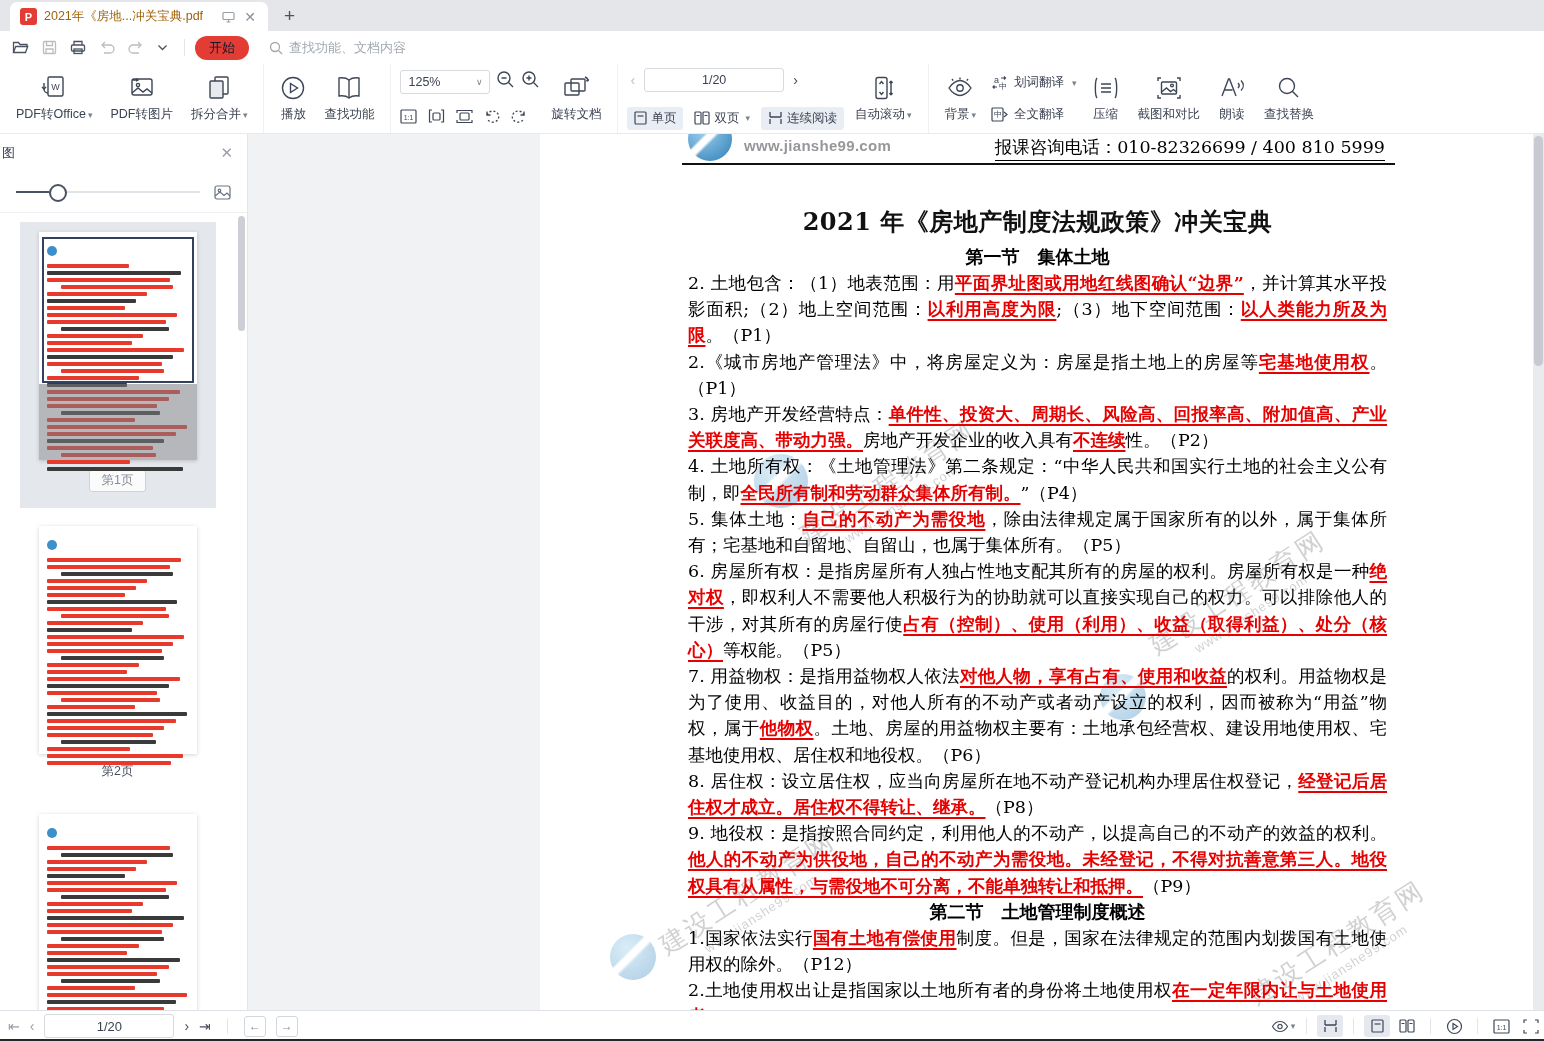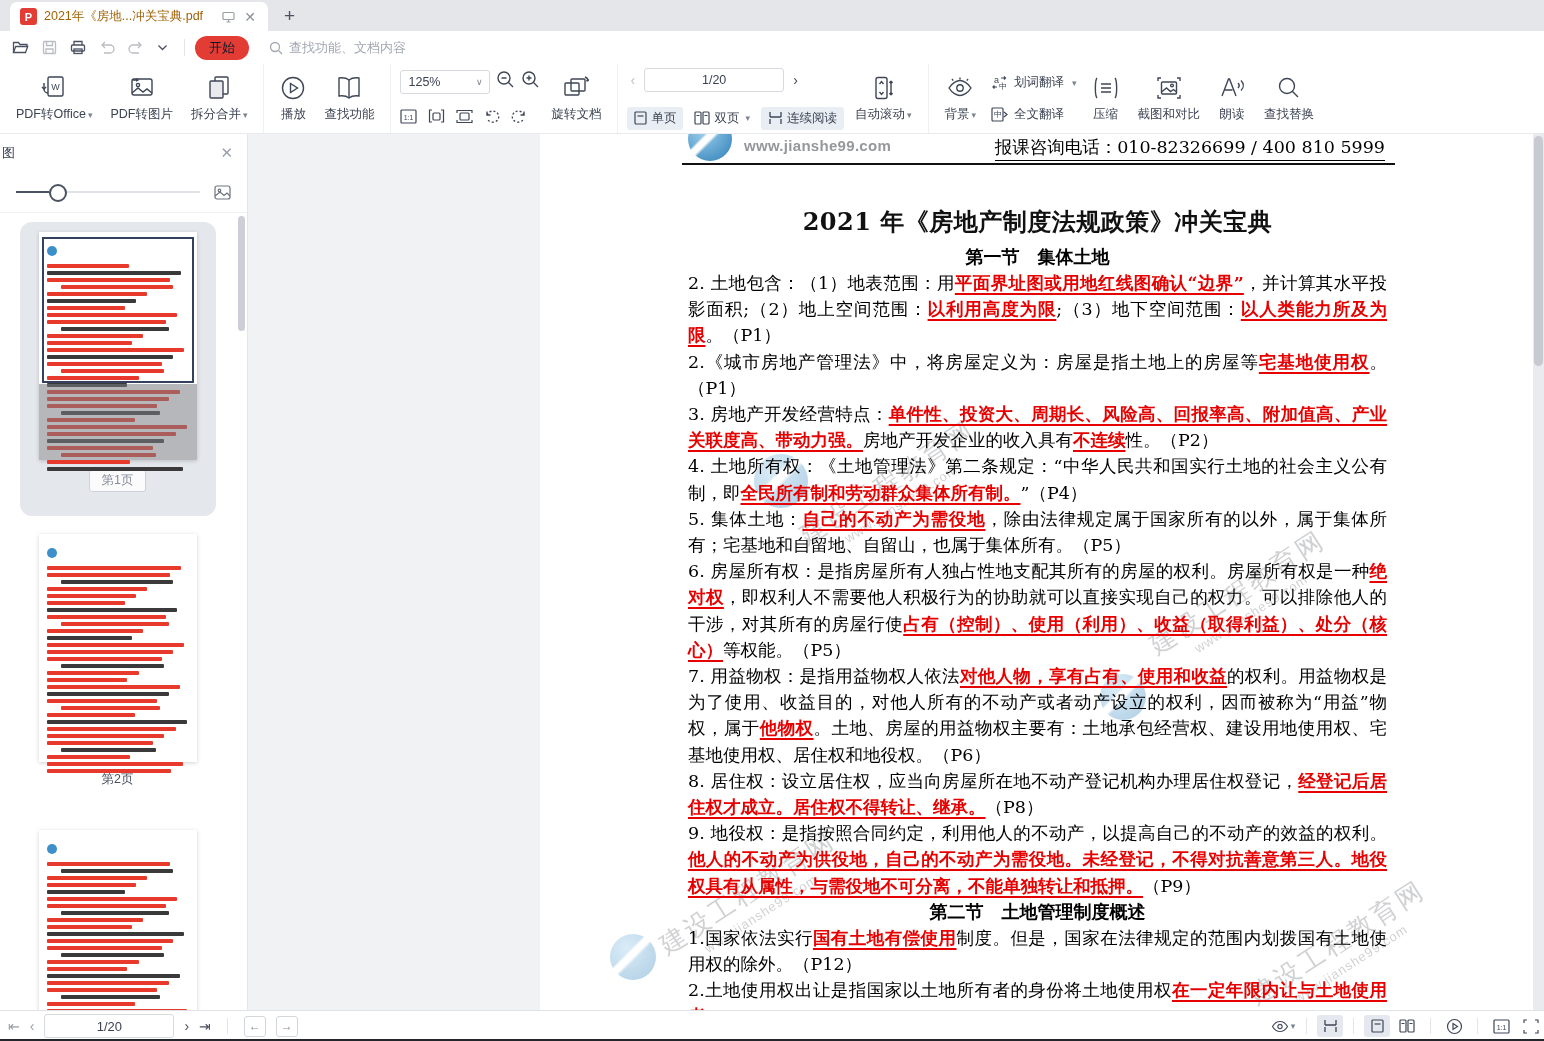--- a/index.html
+++ b/index.html
@@ -40,21 +40,21 @@
   .content{position:absolute;top:134px;left:0;right:0;bottom:31px;}
   .sidebar{position:absolute;left:0;top:0;bottom:0;width:247px;background:#fff;border-right:1px solid #e3e5e8;overflow:hidden;}
   .sbhead{height:38px;display:flex;align-items:center;padding:0 14px 0 2px;}
   .sbtitle{font-size:13px;color:#3a4152;}
   .sbx{margin-left:auto;color:#9aa0a8;font-size:15px;}
   .sliderrow{height:40px;display:flex;align-items:center;padding:0 16px;border-bottom:1px solid #eef0f2;gap:14px;}
   .slidertrack{position:relative;flex:1;height:2px;background:#dfe2e6;}
   .sliderfill{position:absolute;left:0;top:0;height:2px;width:18%;background:#4a5160;}
   .sliderknob{position:absolute;left:18%;top:-7px;width:14px;height:14px;border:2px solid #4a5160;background:#fff;border-radius:50%;}
   .thumbwrap{position:absolute;top:80px;left:0;right:12px;bottom:0;overflow:hidden;}
-  .tcard{width:196px;margin:8px auto 0;border-radius:12px;padding:10px 0 24px;}
+  .tcard{width:196px;margin:8px auto 0;border-radius:0;padding:10px 0 16px;}
   .tcard.sel{background:#e4e7ec;}
   .tpage{position:relative;width:158px;margin:0 auto;background:#fff;box-shadow:0 1px 4px rgba(0,0,0,.18);padding:10px 8px 6px;box-sizing:border-box;}
   .tlogo{width:10px;height:10px;border-radius:50%;background:#3d8fc9;display:inline-block;}
   .tbar{height:4px;margin:3px 0;border-radius:1px;}
   .tred{background:#e8392d;}
   .tblk{background:#3a3a3a;}
   .tview{position:absolute;left:3px;right:3px;top:5px;height:142px;border:2px solid #33415e;}
   .tdim{position:absolute;left:0;right:0;bottom:0;top:152px;background:rgba(120,124,130,.55);}
   .tlabel{text-align:center;margin-top:9px;font-size:12.5px;color:#4a5160;}
   .tlabel .box{display:inline-block;border:1px solid #cdd2d9;background:#fbfbfc;color:#868d99;border-radius:3px;padding:2px 12px;}

